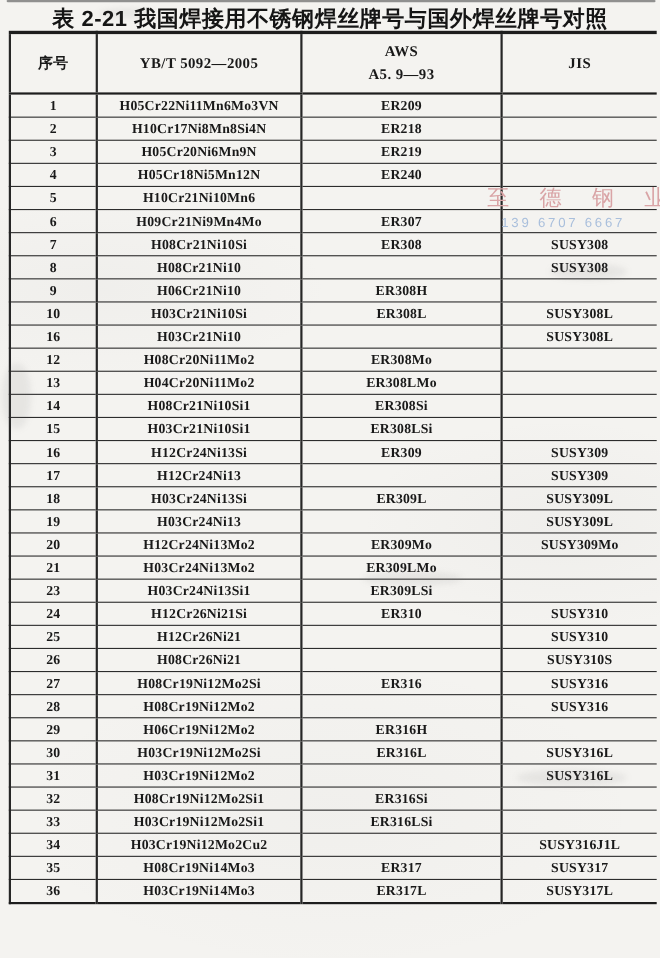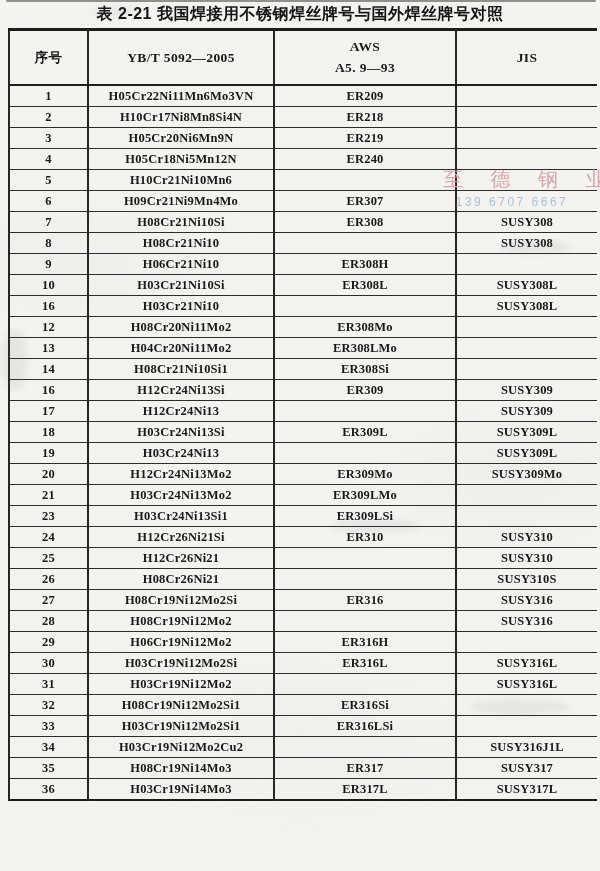--- a/index.html
+++ b/index.html
@@ -19,21 +19,21 @@
     overflow:hidden;
   }
   .top-artifact{
     position:absolute;left:6px;top:0;width:590px;height:2px;
     background:#6f6f6f;opacity:.75;border-radius:1px;
   }
   .doc-title{
     position:absolute;left:0;top:4px;width:600px;
     text-align:center;
     font-family:"Liberation Sans", sans-serif;
-    font-weight:bold;font-size:16px;color:#151515;
+    font-weight:bold;font-size:20px;color:#151515;
     letter-spacing:0.5px;
   }
   .grade-table{
     position:absolute;left:8px;top:28px;width:588px;
     border-collapse:collapse;table-layout:fixed;
     border-top:3px solid #1d1d1d;
     border-bottom:2px solid #1d1d1d;
     border-left:2px solid #262626;
   }
   .grade-table th,.grade-table td{
@@ -179,20 +179,26 @@
           <td>ER308LMo</td>
           <td></td>
         </tr>
         <tr>
           <td>14</td>
           <td>H08Cr21Ni10Si1</td>
           <td>ER308Si</td>
           <td></td>
         </tr>
         <tr>
+          <td>15</td>
+          <td>H03Cr21Ni10Si1</td>
+          <td>ER308LSi</td>
+          <td></td>
+        </tr>
+        <tr>
           <td>16</td>
           <td>H12Cr24Ni13Si</td>
           <td>ER309</td>
           <td>SUSY309</td>
         </tr>
         <tr>
           <td>17</td>
           <td>H12Cr24Ni13</td>
           <td></td>
           <td>SUSY309</td>

